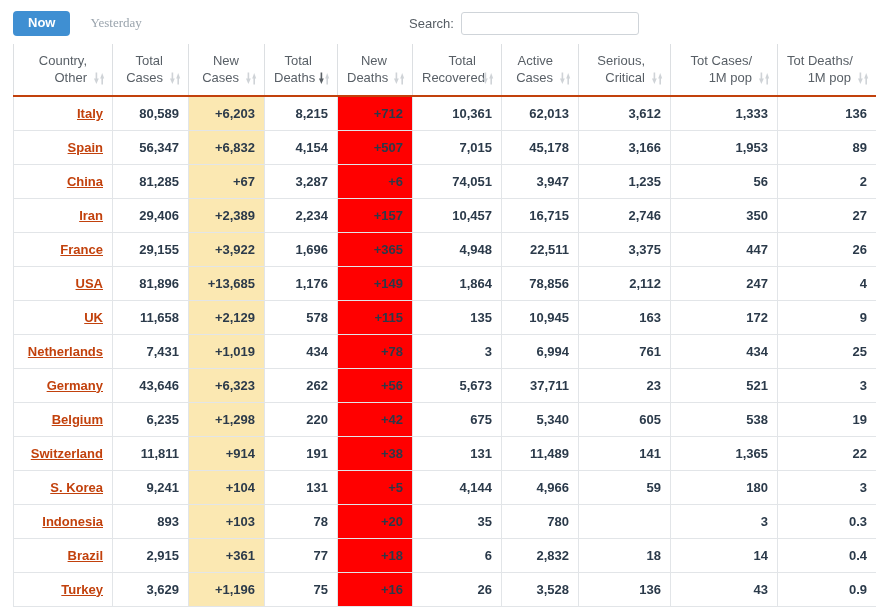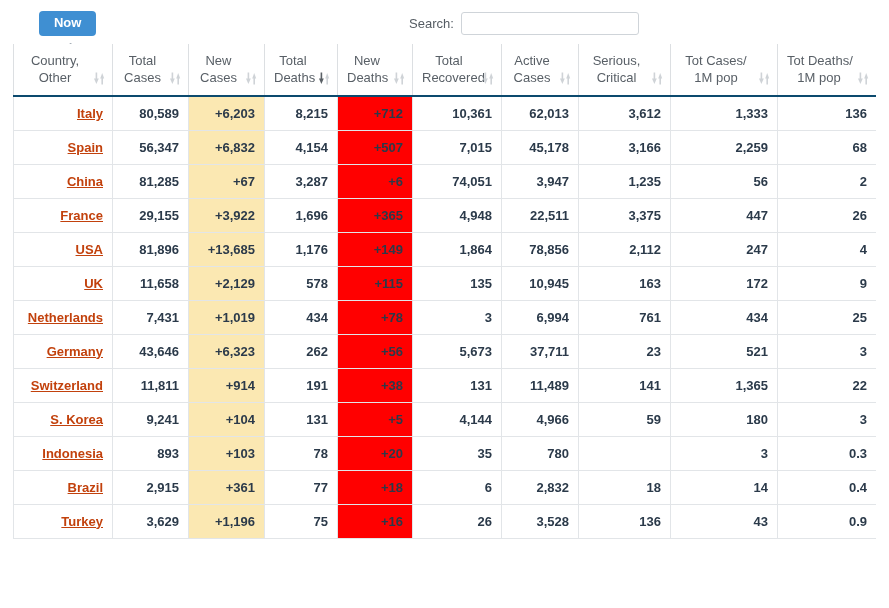--- a/index.html
+++ b/index.html
@@ -26,21 +26,20 @@
     height: 44px;
     padding: 0 13px;
   }
 
   .toggle-group {
     position: absolute;
     left: 13px;
     top: 11px;
     display: flex;
     align-items: flex-end;
-    flex-direction: column;
   }
 
   .btn-now {
     display: inline-block;
     background: #3f8fd2;
     color: #ffffff;
     font-size: 13px;
     font-weight: bold;
     padding: 5px 15px 6px 15px;
     border: none;
@@ -102,27 +101,27 @@
 
   table.data {
     border-collapse: collapse;
     width: 863px;
     table-layout: fixed;
     font-size: 13px;
   }
 
   table.data th {
     vertical-align: top;
-    text-align: center;
+    text-align: right;
     color: #585f66;
     font-size: 13px;
     font-weight: normal;
     padding: 8px 9px 9px 9px;
     border-left: 1px solid #dcdfe2;
-    border-bottom: 2px solid #0c4a6e;
+    border-bottom: 2px solid #c2410c;
     background: #ffffff;
     position: relative;
     line-height: 17px;
     cursor: pointer;
     white-space: nowrap;
   }
   table.data th:first-child { border-left: 1px solid #dcdfe2; }
   table.data th:last-child { border-right: 1px solid #dcdfe2; }
 
   .th-inner { display: block; padding-right: 16px; }
@@ -364,36 +363,48 @@
           </tr>
           <tr>
             <td class="country"><a>Spain</a></td>
             <td>56,347</td>
             <td class="newcases">+6,832</td>
             <td>4,154</td>
             <td class="newdeaths">+507</td>
             <td>7,015</td>
             <td>45,178</td>
             <td>3,166</td>
-            <td>2,259</td>
-            <td>68</td>
+            <td>1,953</td>
+            <td>89</td>
           </tr>
           <tr>
             <td class="country"><a>China</a></td>
             <td>81,285</td>
             <td class="newcases">+67</td>
             <td>3,287</td>
             <td class="newdeaths">+6</td>
             <td>74,051</td>
             <td>3,947</td>
             <td>1,235</td>
             <td>56</td>
             <td>2</td>
           </tr>
           <tr>
+            <td class="country"><a>Iran</a></td>
+            <td>29,406</td>
+            <td class="newcases">+2,389</td>
+            <td>2,234</td>
+            <td class="newdeaths">+157</td>
+            <td>10,457</td>
+            <td>16,715</td>
+            <td>2,746</td>
+            <td>350</td>
+            <td>27</td>
+          </tr>
+          <tr>
             <td class="country"><a>France</a></td>
             <td>29,155</td>
             <td class="newcases">+3,922</td>
             <td>1,696</td>
             <td class="newdeaths">+365</td>
             <td>4,948</td>
             <td>22,511</td>
             <td>3,375</td>
             <td>447</td>
             <td>26</td>
@@ -440,20 +451,32 @@
             <td class="newcases">+6,323</td>
             <td>262</td>
             <td class="newdeaths">+56</td>
             <td>5,673</td>
             <td>37,711</td>
             <td>23</td>
             <td>521</td>
             <td>3</td>
           </tr>
           <tr>
+            <td class="country"><a>Belgium</a></td>
+            <td>6,235</td>
+            <td class="newcases">+1,298</td>
+            <td>220</td>
+            <td class="newdeaths">+42</td>
+            <td>675</td>
+            <td>5,340</td>
+            <td>605</td>
+            <td>538</td>
+            <td>19</td>
+          </tr>
+          <tr>
             <td class="country"><a>Switzerland</a></td>
             <td>11,811</td>
             <td class="newcases">+914</td>
             <td>191</td>
             <td class="newdeaths">+38</td>
             <td>131</td>
             <td>11,489</td>
             <td>141</td>
             <td>1,365</td>
             <td>22</td>

